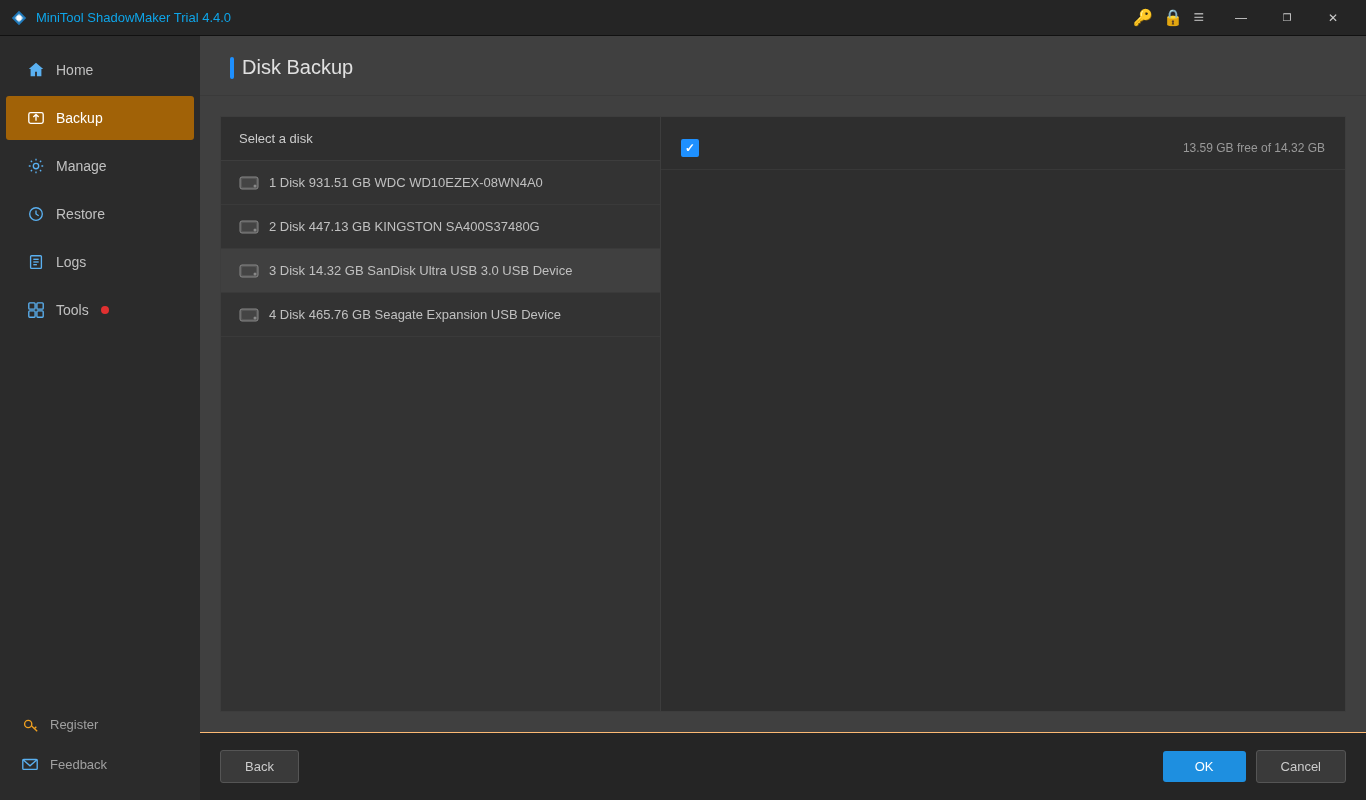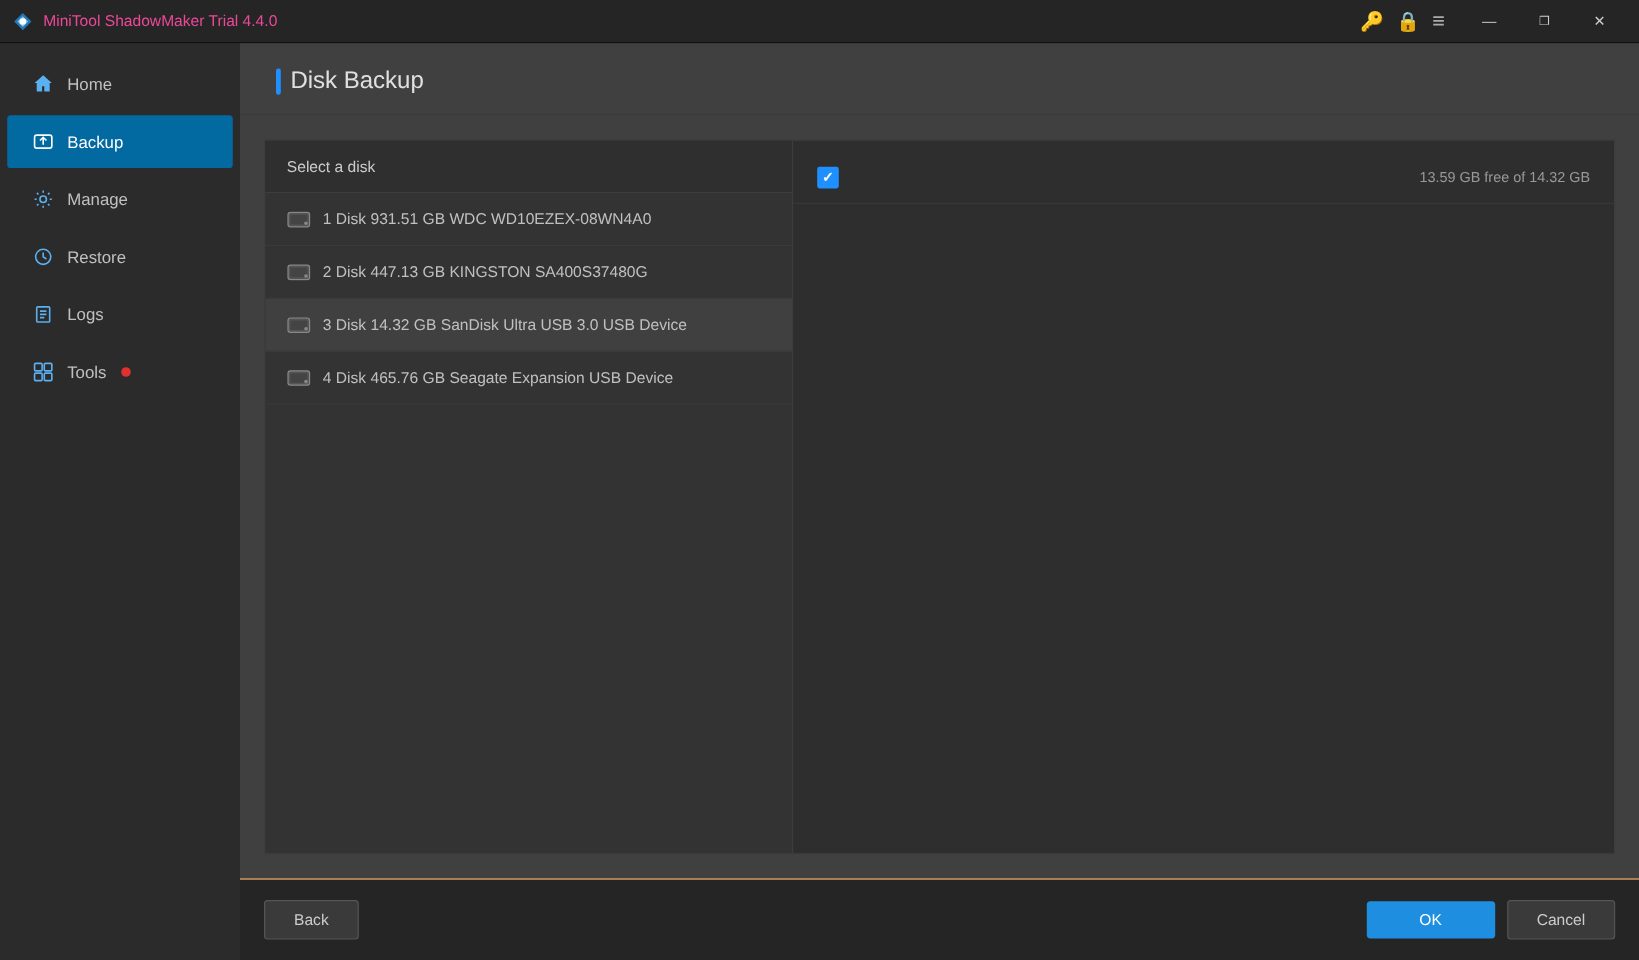--- a/index.html
+++ b/index.html
@@ -27,21 +27,21 @@
       width: 18px;
       height: 18px;
       margin-right: 8px;
       display: flex;
       align-items: center;
       justify-content: center;
     }
     #titlebar-logo svg { width: 18px; height: 18px; }
     #titlebar-title {
       font-size: 13px;
-      color: #ec4899;
+      color: #0ea5e9;
       flex: 1;
     }
     .titlebar-icon {
       cursor: pointer;
       color: #aaa;
       font-size: 15px;
       display: flex;
       align-items: center;
     }
     .win-btn {
@@ -80,21 +80,21 @@
       align-items: center;
       gap: 10px;
       padding: 12px 20px;
       cursor: pointer;
       font-size: 14px;
       color: #c0c0c0;
       border-radius: 3px;
       margin: 2px 6px;
     }
     .sidebar-item.active {
-      background: #0369a1;
+      background: #a16207;
       color: #fff;
     }
     .sidebar-icon {
       width: 20px;
       height: 20px;
       display: flex;
       align-items: center;
       justify-content: center;
       flex-shrink: 0;
     }
@@ -257,21 +257,21 @@
       padding: 8px 24px;
       background: #3a3a3a;
       border: 1px solid #555;
       border-radius: 3px;
       color: #ccc;
       font-size: 13px;
       cursor: pointer;
     }
     .btn-spacer { flex: 1; }
     .btn-ok {
-      padding: 8px 44px;
+      padding: 8px 32px;
       background: #1e8fe0;
       border: none;
       border-radius: 3px;
       color: #fff;
       font-size: 13px;
       cursor: pointer;
       margin-right: 10px;
     }
     .btn-cancel {
       padding: 8px 24px;
@@ -376,20 +376,41 @@
             <rect x="2" y="2" width="7" height="7" rx="1"></rect>
             <rect x="11" y="2" width="7" height="7" rx="1"></rect>
             <rect x="2" y="11" width="7" height="7" rx="1"></rect>
             <rect x="11" y="11" width="7" height="7" rx="1"></rect>
           </svg>
       </div>
       <span>Tools</span>
       <div class="red-dot"></div>
     </div>
 
+    <div id="sidebar-bottom">
+      <div class="sidebar-bottom-item">
+        <div class="sidebar-icon">
+          <svg viewBox="0 0 20 20" fill="none" stroke="#f0a020" stroke-width="1.5">
+              <circle cx="8" cy="10" r="4"></circle>
+              <line x1="11.8" y1="12.2" x2="18" y2="18"></line>
+              <line x1="15" y1="15" x2="17" y2="13"></line>
+            </svg>
+        </div>
+        <span>Register</span>
+      </div>
+      <div class="sidebar-bottom-item">
+        <div class="sidebar-icon">
+          <svg viewBox="0 0 20 20" fill="none" stroke="#5ab0f0" stroke-width="1.5">
+              <rect x="2" y="5" width="16" height="11" rx="1"></rect>
+              <polyline points="2,5 10,12 18,5" fill="none" stroke="#5ab0f0" stroke-width="1.5"></polyline>
+            </svg>
+        </div>
+        <span>Feedback</span>
+      </div>
+    </div>
   </nav>
 
   <main id="main">
 
     <div id="page-header">
       <div id="page-title-container">
         <div id="page-title-bar"></div>
         <h1 id="page-title">Disk Backup</h1>
       </div>
     </div>

